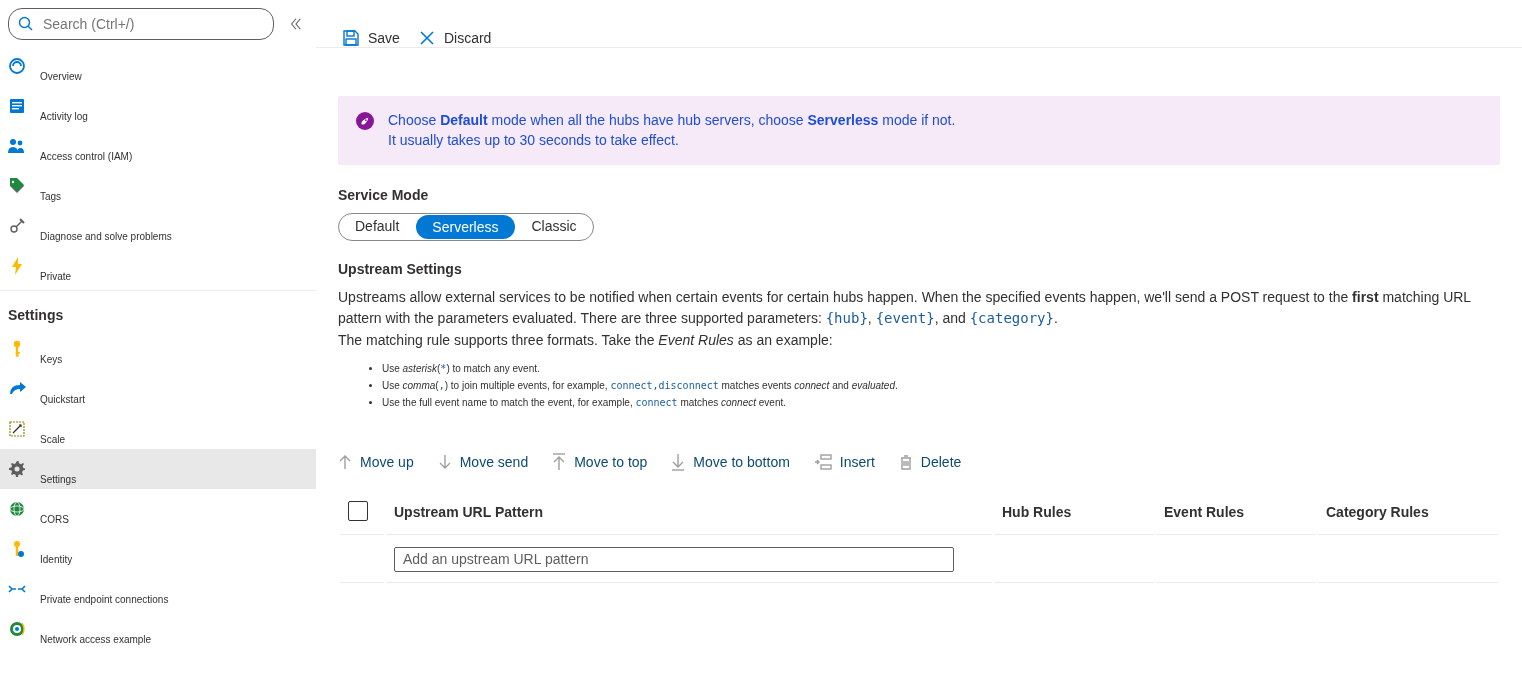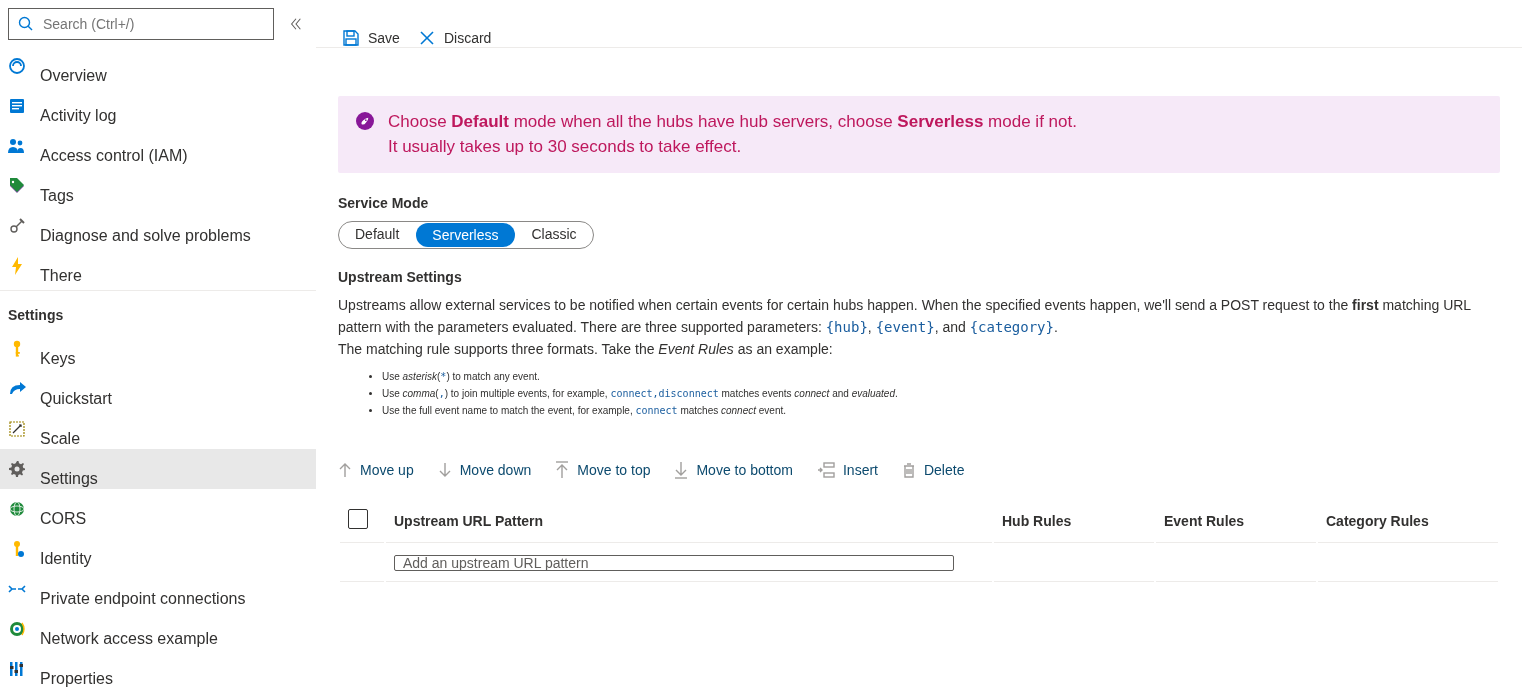--- a/index.html
+++ b/index.html
@@ -2,64 +2,64 @@
 <html><head>
 <meta charset="utf-8">
 <style>
   * { box-sizing: border-box; margin: 0; padding: 0; }
   body { font-family: "Segoe UI", -apple-system, BlinkMacSystemFont, sans-serif; font-size: 14px; color: #323130; background: #fff; }
   .app { display: flex; width: 1522px; height: 696px; overflow: hidden; }
   
   
   .sidebar { width: 316px; flex-shrink: 0; border-right: none; padding: 8px 0 0 0; overflow-y: auto; }
   .search-row { display: flex; align-items: center; padding: 0 8px 6px 8px; gap: 10px; }
-  .search-box { flex: 1; display: flex; align-items: center; border: 1px solid #605e5c; border-radius: 0; height: 32px; padding: 0 8px; gap: 8px; min-width: 0; }
+  .search-box { flex: 1; display: flex; align-items: center; border: 1px solid #605e5c; border-radius: 14px; height: 32px; padding: 0 8px; gap: 8px; min-width: 0; }
   .search-box input { border: none; outline: none; font-size: 14px; flex: 1; color: #605e5c; min-width: 0; }
   .collapse-btn { width: 24px; height: 24px; display: flex; align-items: center; justify-content: center; cursor: pointer; color: #605e5c; flex-shrink: 0; }
   
   .nav-item { display: flex; align-items: center; height: 40px; padding: 0 8px 0 8px; gap: 14px; cursor: pointer; }
   .nav-item.active { background: #e8e8e8; }
   .nav-icon { width: 18px; height: 18px; display: flex; align-items: center; justify-content: center; flex-shrink: 0; }
-  .nav-label { font-size: 16px; color: #323130; margin-top: 20px; }
+  .nav-label { font-size: 10px; color: #323130; margin-top: 20px; }
   
   .section-header { font-weight: 600; font-size: 14px; padding: 12px 8px 6px 8px; color: #323130; }
   .divider { height: 1px; background: #edebe9; margin: 4px 0; }
   
   
   .main { flex: 1; display: flex; flex-direction: column; min-width: 0; }
   .toolbar { display: flex; align-items: flex-end; height: 48px; padding: 0 0 0 26px; gap: 18px; border-bottom: 1px solid #edebe9; }
   .tool-btn { display: flex; align-items: center; gap: 8px; cursor: pointer; font-size: 14px; color: #323130; }
   .tool-icon { color: #0078d4; }
   
   .content { padding: 0 22px 0 22px; overflow-y: auto; flex: 1; }
   
   .info-banner { background: #f6e9f8; border-radius: 2px; padding: 14px 18px; margin: 48px 0 22px 0; display: flex; gap: 14px; }
   .info-circle { width: 18px; height: 18px; border-radius: 50%; background: #881798; color: #fff; display: flex; align-items: center; justify-content: center; flex-shrink: 0; margin-top: 2px; font-size: 11px; }
-  .info-text { font-size: 17px; line-height: 1.45; color: #be185d; }
+  .info-text { font-size: 14px; line-height: 1.45; color: #1d4ed8; }
   
   .section-title { font-weight: 600; font-size: 14px; margin-bottom: 10px; }
   
   .pill-group { display: inline-flex; border: 1px solid #8a8886; border-radius: 14px; overflow: visible; margin-bottom: 20px; }
   .pill { padding: 4px 16px; font-size: 14px; cursor: pointer; color: #323130; }
   .pill.selected { background: #0078d4; color: #fff; border-radius: 12px; margin: 1px; }
   
   .desc { font-size: 14px; line-height: 1.55; }
   .code-param { font-family: Consolas, monospace; color: #1a5d9e; }
   ul.rules { margin: 8px 0 0 44px; }
   ul.rules li { line-height: 1.7; font-size: 10px; }
   
   .table-toolbar { display: flex; gap: 24px; align-items: center; margin-top: 42px; color: #0c4a6e; }
   .tbl-btn { display: flex; align-items: center; gap: 8px; cursor: pointer; font-size: 14px; }
   
   .utable { width: 100%; margin-top: 18px; }
   .utable th { text-align: left; font-weight: 600; font-size: 14px; padding: 10px 8px; border-bottom: 1px solid #edebe9; }
   .utable td { padding: 10px 8px; border-bottom: 1px solid #edebe9; }
   .utable th:first-child, .utable td:first-child { width: 44px; }
   .chk { width: 20px; height: 20px; border: 1px solid #323130; border-radius: 2px; display:inline-block; }
-  .pattern-input { width: 560px; height: 16px; border: 1px solid #605e5c; border-radius: 2px; padding: 0 8px; font-size: 14px; outline: none; }
+  .pattern-input { width: 560px; height: 25px; border: 1px solid #605e5c; border-radius: 2px; padding: 0 8px; font-size: 14px; outline: none; }
   .pattern-input::placeholder { color: #605e5c; }
   
   svg { display: block; }
 </style>
 </head>
 <body>
 
 <div class="app">
 
   <div class="sidebar">
@@ -131,21 +131,21 @@
           </svg>
         </span>
       <span class="nav-label">Diagnose and solve problems</span>
     </div>
     <div class="nav-item">
       <span class="nav-icon">
           <svg width="14" height="18" viewBox="0 0 14 18" fill="#ffb900">
             <path d="M8 0 L2 10 L6 10 L5 18 L12 7 L8 7 Z"></path>
           </svg>
         </span>
-      <span class="nav-label">There</span>
+      <span class="nav-label">Private</span>
     </div>
 
     <div class="divider"></div>
     <div class="section-header">Settings</div>
 
     <div class="nav-item">
       <span class="nav-icon">
           <svg width="14" height="18" viewBox="0 0 14 18" fill="#ffb900">
             <circle cx="7" cy="4" r="3.2"></circle>
             <rect x="5.8" y="6" width="2.4" height="9"></rect>
@@ -214,33 +214,20 @@
     <div class="nav-item">
       <span class="nav-icon">
           <svg width="18" height="16" viewBox="0 0 18 16">
             <circle cx="9" cy="8" r="7" fill="#1f8a3b"></circle>
             <circle cx="9" cy="8" r="4" fill="#fff"></circle>
             <circle cx="9" cy="8" r="2" fill="#0078d4"></circle>
             <path d="M14 2 Q18 8 14 14" fill="none" stroke="#ffb900" stroke-width="1.4"></path>
           </svg>
         </span>
       <span class="nav-label">Network access example</span>
-    </div>
-    <div class="nav-item">
-      <span class="nav-icon">
-          <svg width="14" height="16" viewBox="0 0 14 16" fill="#0078d4">
-            <rect x="0" y="1" width="2.5" height="14"></rect>
-            <rect x="5" y="1" width="2.5" height="14"></rect>
-            <rect x="10" y="1" width="2.5" height="14"></rect>
-            <rect x="0" y="5" width="3.5" height="3" fill="#323130"></rect>
-            <rect x="4.5" y="9" width="3.5" height="3" fill="#323130"></rect>
-            <rect x="9.5" y="3" width="3.5" height="3" fill="#323130"></rect>
-          </svg>
-        </span>
-      <span class="nav-label">Properties</span>
     </div>
   </div>
 
   <div class="main">
     <div class="toolbar">
       <div class="tool-btn">
         <span class="tool-icon">
             <svg width="18" height="18" viewBox="0 0 18 18" fill="none" stroke="#0078d4" stroke-width="1.4">
               <path d="M2 2 L13 2 L16 5 L16 16 L2 16 Z"></path>
               <rect x="5" y="2" width="7" height="5"></rect>
@@ -296,21 +283,21 @@
         <div class="tbl-btn">
             <svg width="14" height="16" viewBox="0 0 14 16" fill="none" stroke="#a19f9d" stroke-width="1.4">
               <path d="M7 15 L7 2 M2 7 L7 2 L12 7"></path>
             </svg>
             <span>Move up</span>
           </div>
         <div class="tbl-btn">
             <svg width="14" height="16" viewBox="0 0 14 16" fill="none" stroke="#a19f9d" stroke-width="1.4">
               <path d="M7 1 L7 14 M2 9 L7 14 L12 9"></path>
             </svg>
-            <span>Move down</span>
+            <span>Move send</span>
           </div>
         <div class="tbl-btn">
             <svg width="14" height="18" viewBox="0 0 14 18" fill="none" stroke="#a19f9d" stroke-width="1.4">
               <line x1="1" y1="1" x2="13" y2="1"></line>
               <path d="M7 17 L7 4 M2 9 L7 4 L12 9"></path>
             </svg>
             <span>Move to top</span>
           </div>
         <div class="tbl-btn">
             <svg width="14" height="18" viewBox="0 0 14 18" fill="none" stroke="#a19f9d" stroke-width="1.4">

